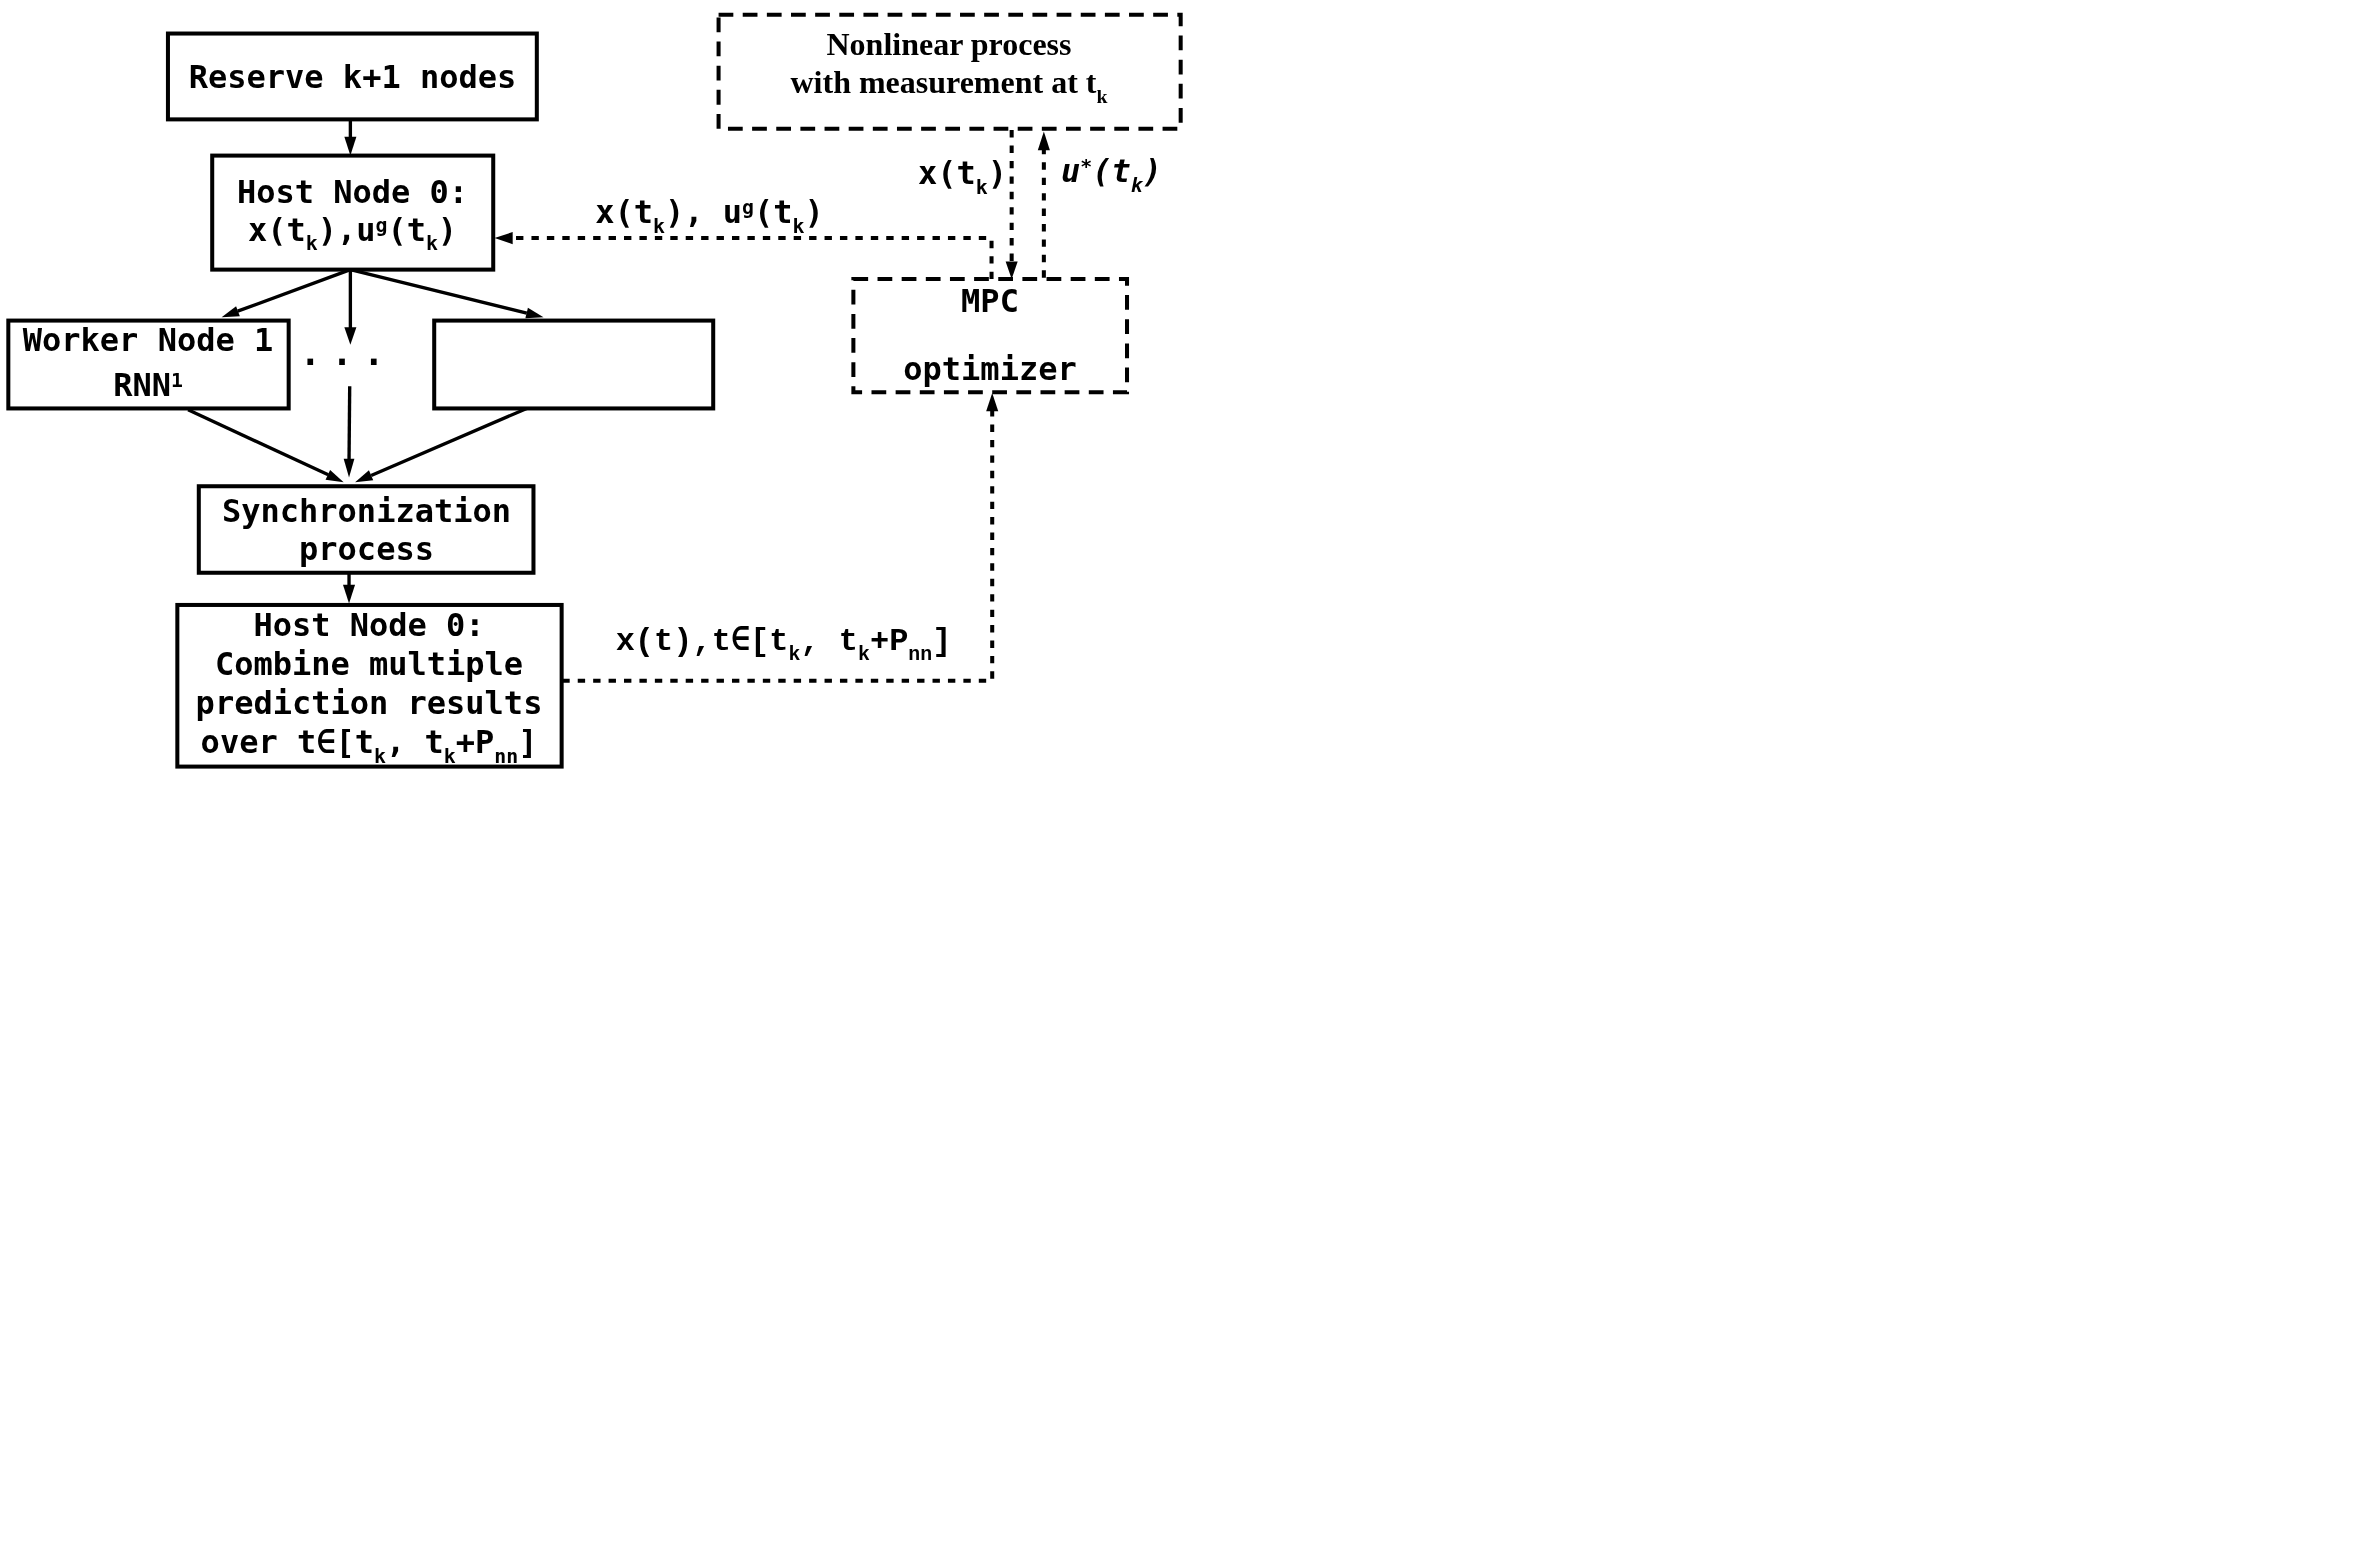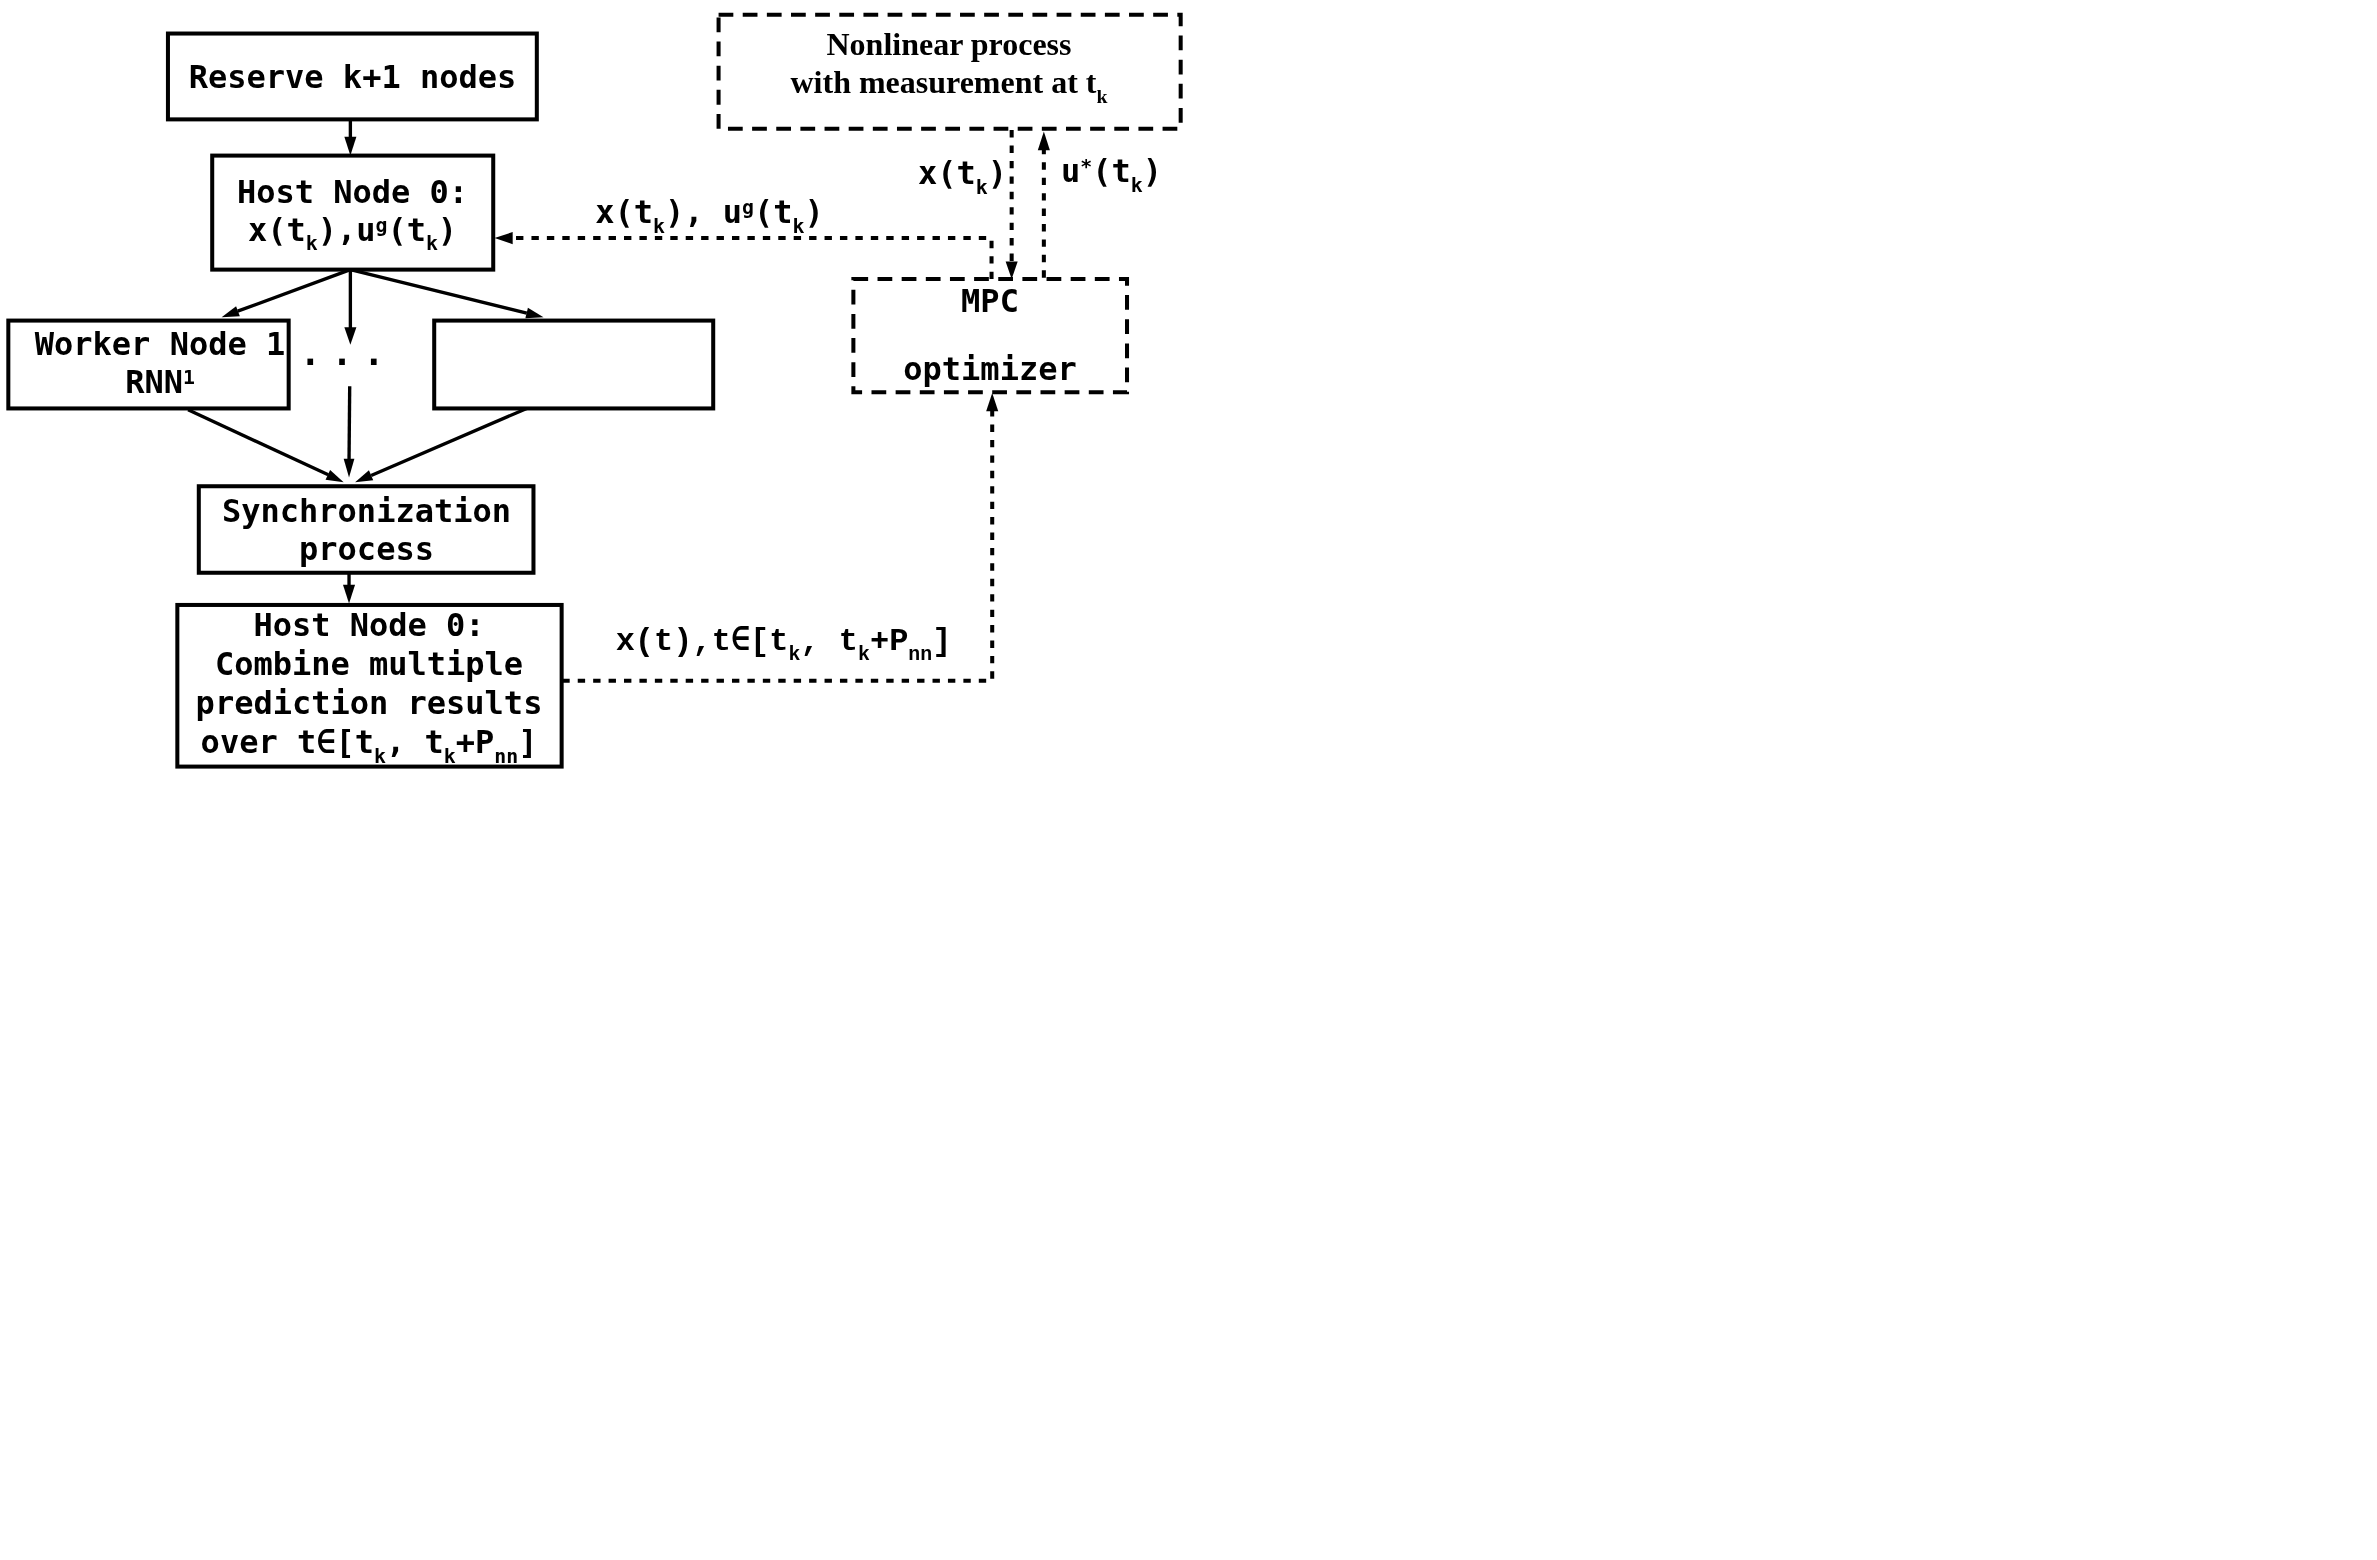--- a/index.html
+++ b/index.html
@@ -96,21 +96,21 @@
 
   <div class="txt boxtxt center" style="left:168px; top:34px; width:369px; height:86px;text-align:right;">
     <span>Reserve k+1 nodes</span>
   </div>
 
   <div class="txt boxtxt center" style="left:212px; top:156px; width:281px; height:114px;">
     <span>Host Node 0:</span>
     <span><span>x(t</span><span class="sub">k</span><span>),u</span><span class="sup">g</span><span>(t</span><span class="sub">k</span><span>)</span></span>
   </div>
 
-  <div class="txt boxtxt center" style="left:20px; top:321px; width:280px; height:88px;">
+  <div class="txt boxtxt center" style="left:8px; top:321px; width:280px; height:88px;justify-content:space-between;">
     <span>Worker Node 1</span>
     <span><span>RNN</span><span class="sup">1</span></span>
   </div>
 
 
   <div class="txt boxtxt center" style="left:199px; top:486px; width:335px; height:87px;">
     <span>Synchronization</span>
     <span>process</span>
   </div>
 
@@ -130,18 +130,18 @@
     <span>MPC</span>
     <span>optimizer</span>
   </div>
 
   <div class="txt dots center" style="left:297px; top:334px; width:101px;">...</div>
 
   <div class="txt center" style="left:555px; top:193px; width:309px;"><span>x(t</span><span class="sub">k</span><span>), u</span><span class="sup">g</span><span>(t</span><span class="sub">k</span><span>)</span></div>
 
   <div class="txt right" style="left:892px; top:154px; width:115px;"><span>x(t</span><span class="sub">k</span><span>)</span></div>
 
-  <div class="txt" style="left:1061px; top:152px; width:148px;"><span>u</span><span class="sup">*</span><span>(t</span><span class="sub">k</span><span>)</span></div>
+  <div class="txt" style="left:1061px; top:152px; width:148px;font-style:italic;"><span>u</span><span class="sup">*</span><span>(t</span><span class="sub">k</span><span>)</span></div>
 
   <div class="txt center" style="left:589px; top:623px; width:389px;font-family:Liberation Mono, monospace;"><span>x(t),t∈[t</span><span class="sub">k</span><span>, t</span><span class="sub">k</span><span>+P</span><span class="sub">nn</span><span>]</span></div>
 
 </div>
 
 
 </body></html>

